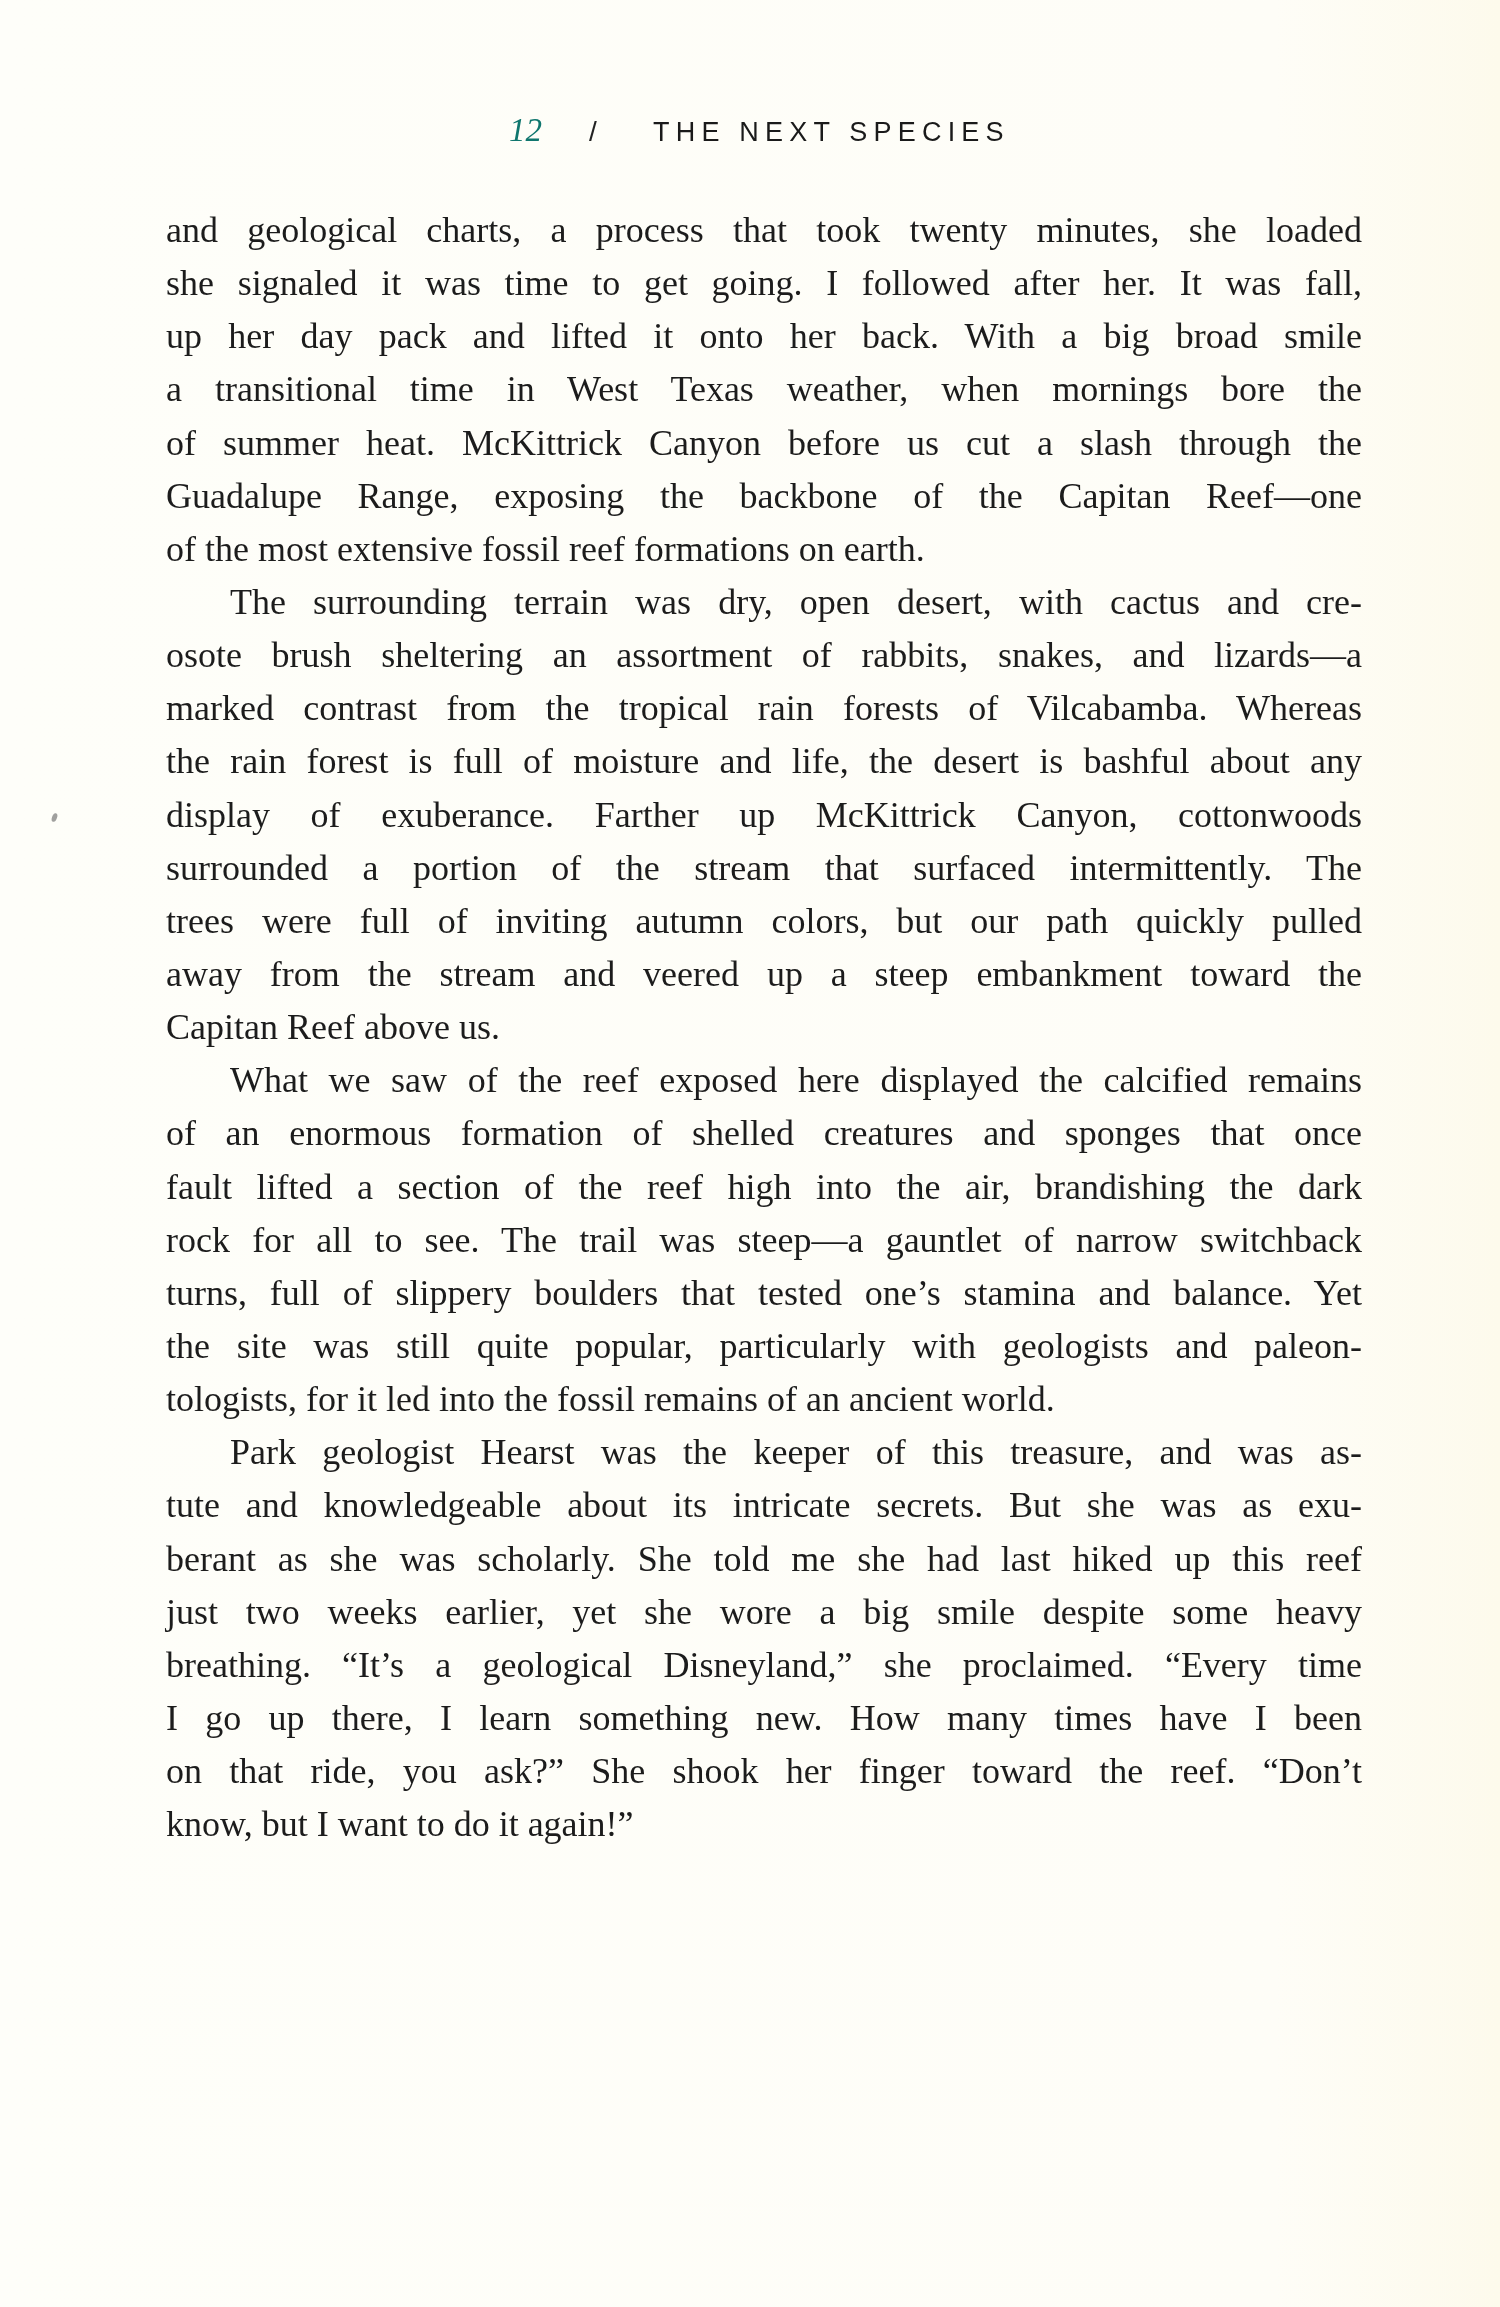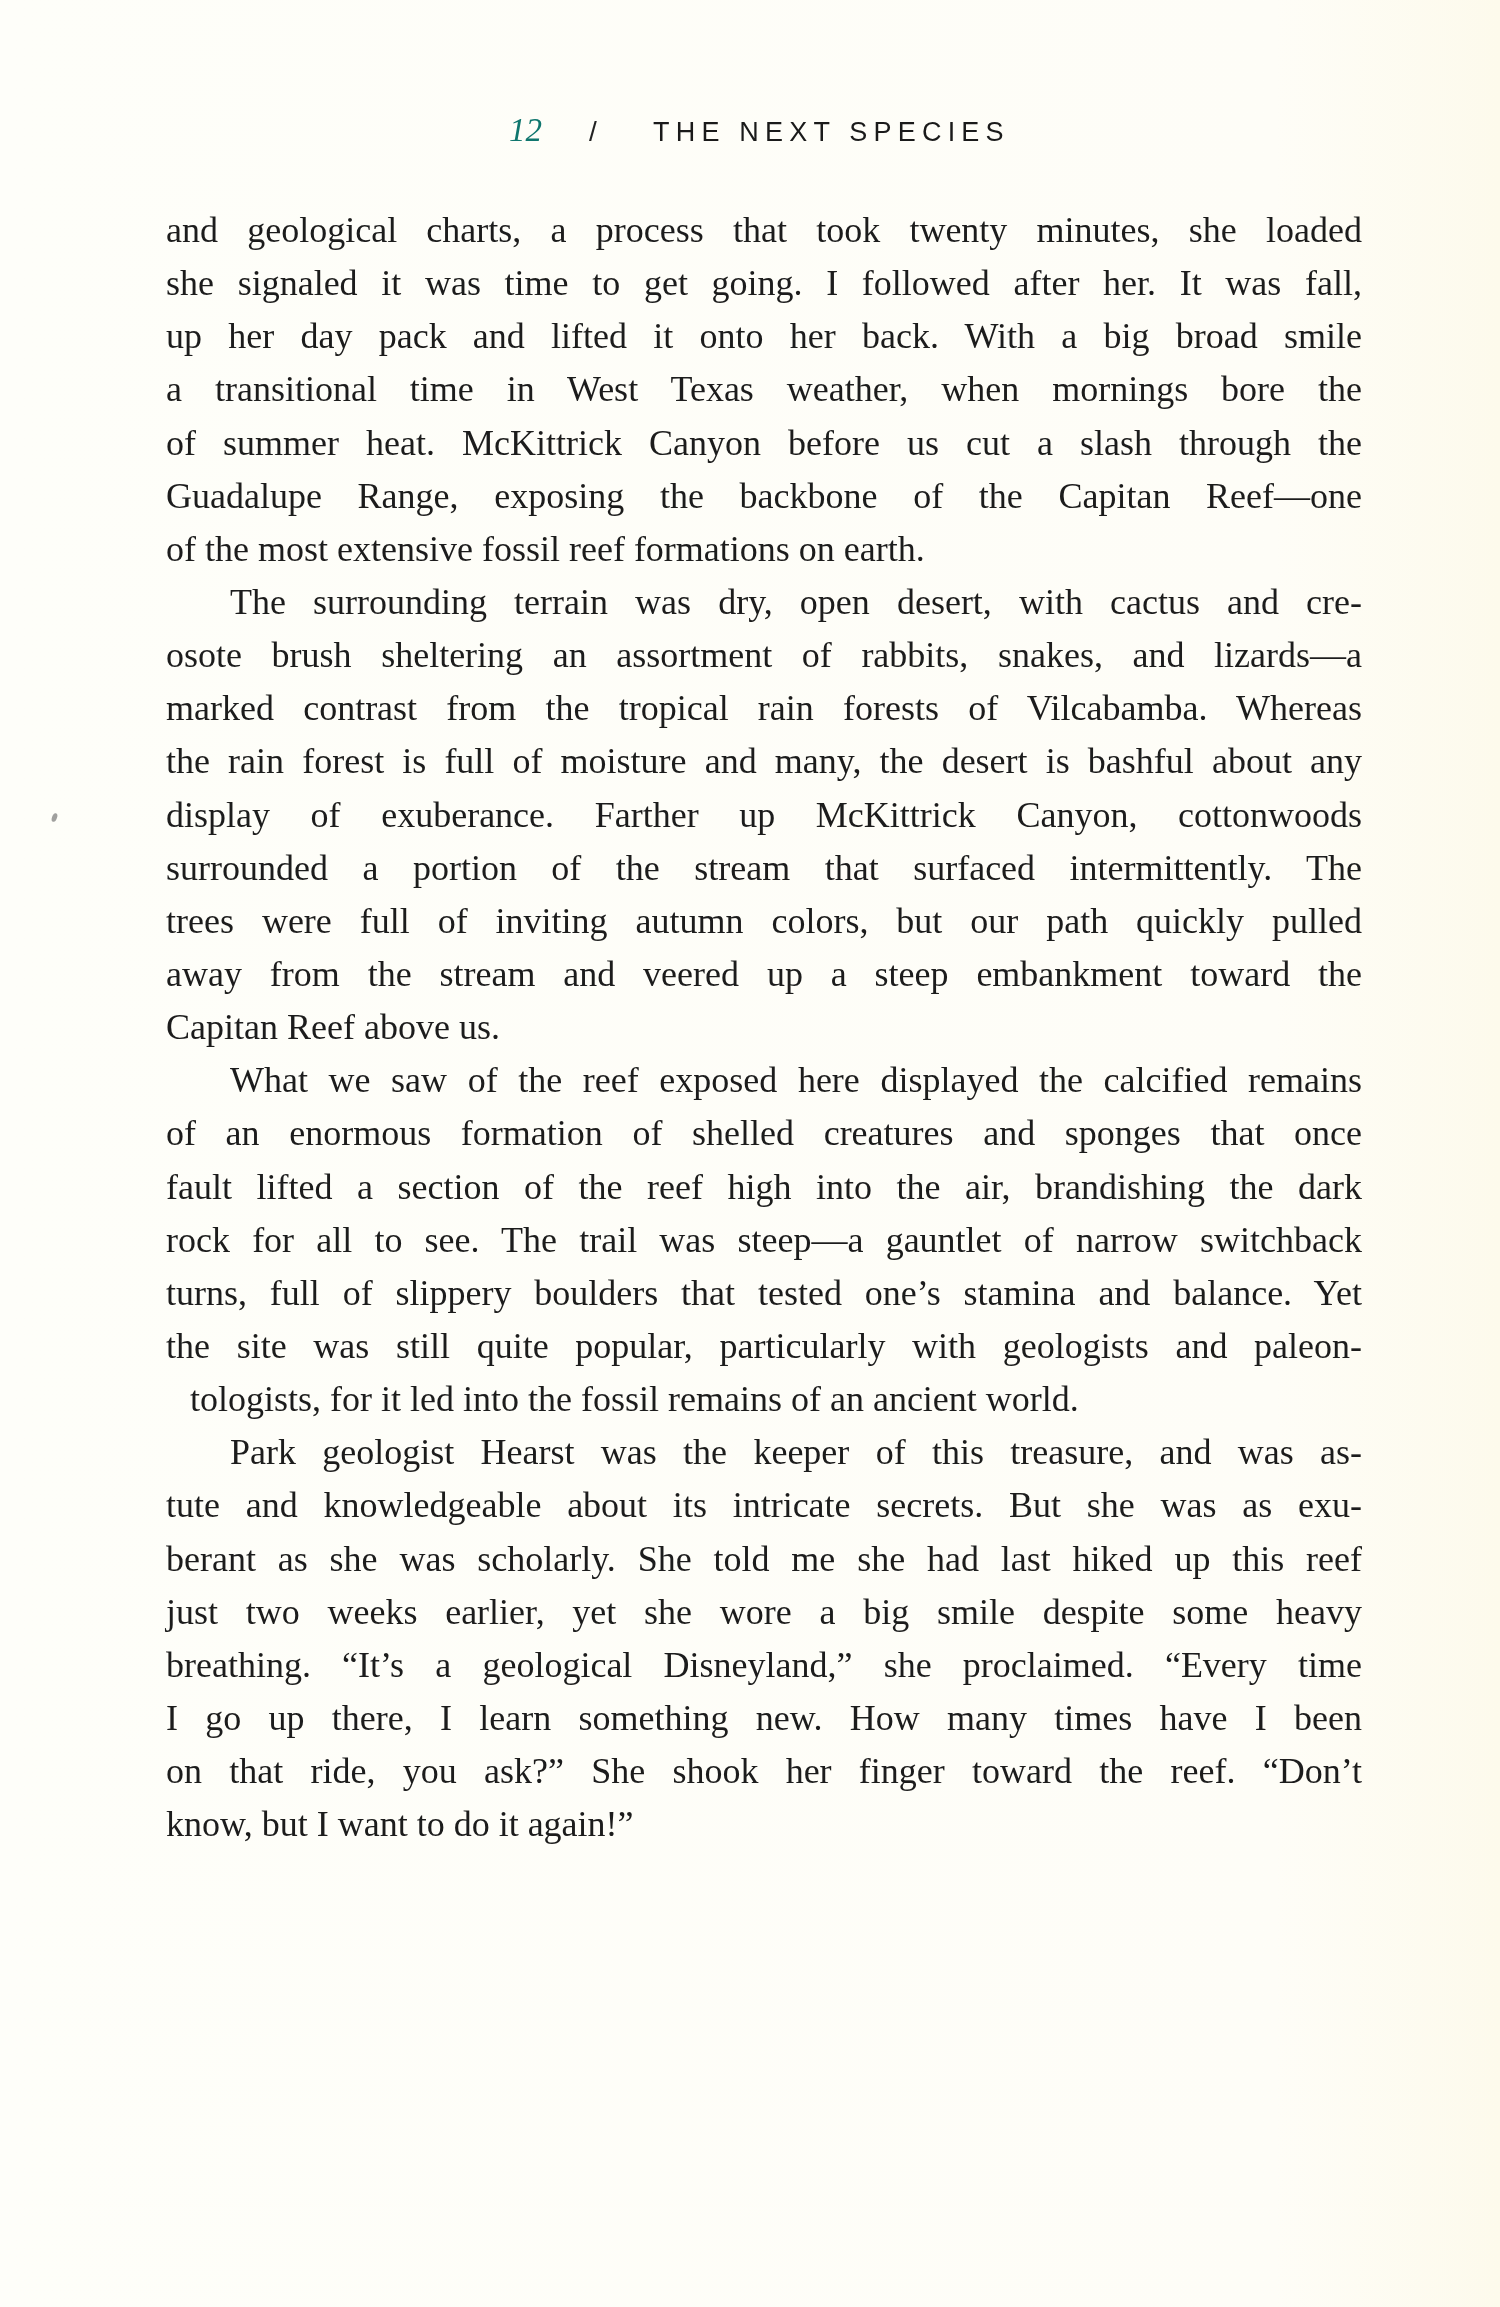--- a/index.html
+++ b/index.html
@@ -109,36 +109,36 @@
       <span class="line">a transitional time in West Texas weather, when mornings bore the</span>
       <span class="line">of summer heat. McKittrick Canyon before us cut a slash through the</span>
       <span class="line">Guadalupe Range, exposing the backbone of the Capitan Reef—one</span>
       <span class="line last" style="width: 1196px;">of the most extensive fossil reef formations on earth.</span>
     </div>
 
     <div class="paragraph">
       <span class="line indent">The surrounding terrain was dry, open desert, with cactus and cre-</span>
       <span class="line">osote brush sheltering an assortment of rabbits, snakes, and lizards—a</span>
       <span class="line">marked contrast from the tropical rain forests of Vilcabamba. Whereas</span>
-      <span class="line">the rain forest is full of moisture and many, the desert is bashful about any</span>
+      <span class="line">the rain forest is full of moisture and life, the desert is bashful about any</span>
       <span class="line">display of exuberance. Farther up McKittrick Canyon, cottonwoods</span>
       <span class="line">surrounded a portion of the stream that surfaced intermittently. The</span>
       <span class="line">trees were full of inviting autumn colors, but our path quickly pulled</span>
       <span class="line">away from the stream and veered up a steep embankment toward the</span>
       <span class="line last" style="width: 1196px;">Capitan Reef above us.</span>
     </div>
 
     <div class="paragraph">
       <span class="line indent">What we saw of the reef exposed here displayed the calcified remains</span>
       <span class="line">of an enormous formation of shelled creatures and sponges that once</span>
       <span class="line">fault lifted a section of the reef high into the air, brandishing the dark</span>
       <span class="line">rock for all to see. The trail was steep—a gauntlet of narrow switchback</span>
       <span class="line">turns, full of slippery boulders that tested one’s stamina and balance. Yet</span>
       <span class="line">the site was still quite popular, particularly with geologists and paleon-</span>
-      <span class="line last" style="width: 1196px; margin-left: 24px;">tologists, for it led into the fossil remains of an ancient world.</span>
+      <span class="line last" style="width: 1196px;">tologists, for it led into the fossil remains of an ancient world.</span>
     </div>
 
     <div class="paragraph">
       <span class="line indent">Park geologist Hearst was the keeper of this treasure, and was as-</span>
       <span class="line">tute and knowledgeable about its intricate secrets. But she was as exu-</span>
       <span class="line">berant as she was scholarly. She told me she had last hiked up this reef</span>
       <span class="line">just two weeks earlier, yet she wore a big smile despite some heavy</span>
       <span class="line">breathing. “It’s a geological Disneyland,” she proclaimed. “Every time</span>
       <span class="line">I go up there, I learn something new. How many times have I been</span>
       <span class="line">on that ride, you ask?” She shook her finger toward the reef. “Don’t</span>

